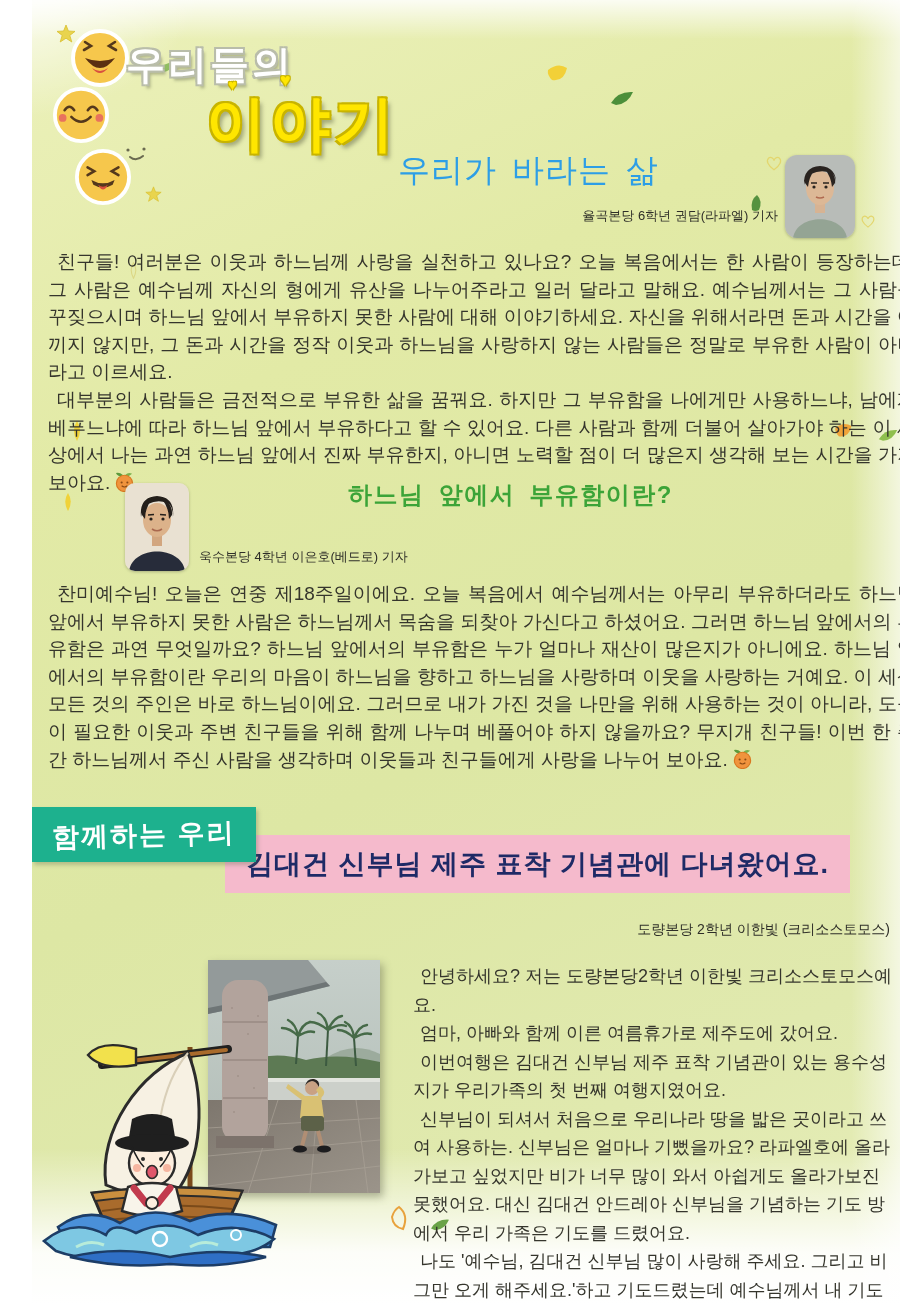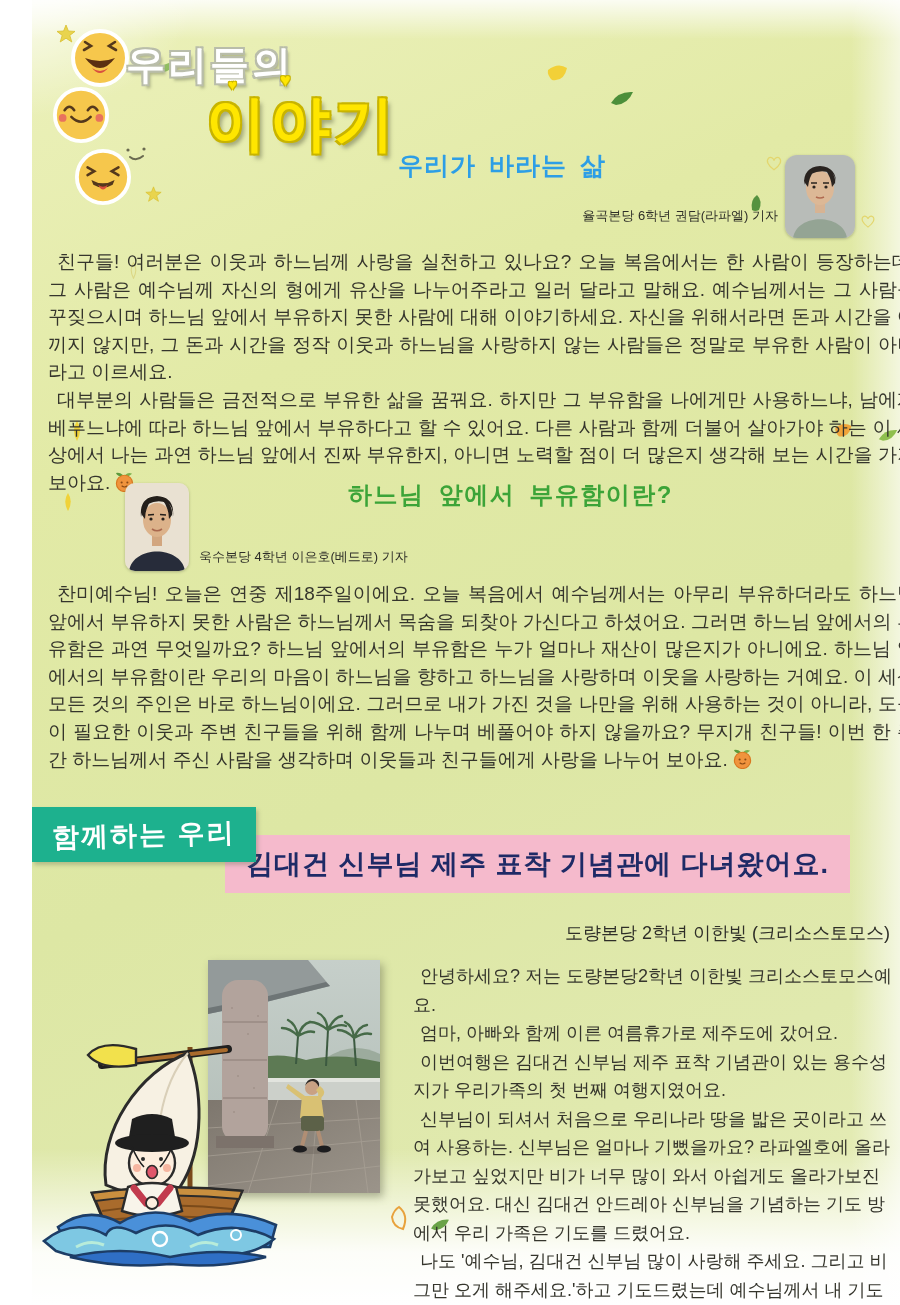--- a/index.html
+++ b/index.html
@@ -13,21 +13,21 @@
       linear-gradient(to top, rgba(255,255,255,0) 97%, rgba(255,255,255,.85) 100%),
       linear-gradient(155deg,#ecf1bb 0%, #e2eaa6 28%, #dde7a4 55%, #e0e9ae 80%, #e7eebb 100%);
     margin-left: 32px;
   }
   .abs{position:absolute;}
   .body-text{
     font-size:19px; line-height:27.6px; color:#35352c; text-align:justify;
   }
   .body-text p{margin:0; text-indent:9px;}
   .byline{font-size:13px; color:#2e2e28;}
-  .t1{font-size:25px; font-weight:bold; color:#2d9ee6; letter-spacing:1px; word-spacing:5px;text-align:center;}
+  .t1{font-size:32px; font-weight:normal; color:#2d9ee6; letter-spacing:1px; word-spacing:5px;text-align:center;}
   .t2{font-size:24px; font-weight:bold; color:#3ca438; letter-spacing:1.5px; word-spacing:6px;}
   .hdr-top{
     font-size:39px; font-weight:bold; color:#ffffff; letter-spacing:3px;
     text-shadow:-2px -2px 0 #b9bdaa, 2px -2px 0 #b9bdaa, -2px 2px 0 #b9bdaa, 2px 2px 0 #b9bdaa, 3px 4px 3px rgba(120,125,95,.55);
   }
   .hdr-bottom{
     font-size:60px; font-weight:bold; color:#ffe600; letter-spacing:4px;
     text-shadow:-2px -2px 0 #c8b400, 2px -2px 0 #c8b400, -2px 2px 0 #c8b400, 2px 2px 0 #c8b400, 4px 5px 4px rgba(110,115,80,.6);
   }
   .heart{color:#ffe600; text-shadow:-1px -1px 0 #c8b400,1px -1px 0 #c8b400,-1px 1px 0 #c8b400,1px 1px 0 #c8b400;}
@@ -192,21 +192,21 @@
         </svg></p>
   </div>
 
   <div class="abs banner-pink" style="left:193px;top:835px">
     <span>김대건 신부님 제주 표착 기념관에 다녀왔어요.</span>
   </div>
   <div class="abs banner-teal" style="left:0px;top:807px">
     <span>함께하는 우리</span>
   </div>
 
-  <div class="abs byline" style="left:380px;top:921px;width:478px;text-align:right;font-size:18px">도량본당 2학년 이한빛 (크리소스토모스)</div>
+  <div class="abs byline" style="left:380px;top:921px;width:478px;text-align:right;font-size:14px">도량본당 2학년 이한빛 (크리소스토모스)</div>
 
   <div class="abs trip-photo" style="left:176px;top:960px;width:172px;height:233px">
     <svg width="172" height="233" viewBox="0 0 172 233">
       <defs>
         <linearGradient id="sky" x1="0" y1="0" x2="0" y2="1">
           <stop offset="0" stop-color="#c6cfca"></stop>
             <stop offset="1" stop-color="#aebab4"></stop>
         </linearGradient>
         <linearGradient id="gnd" x1="0" y1="0" x2="1" y2="1">
           <stop offset="0" stop-color="#7e776e"></stop>

